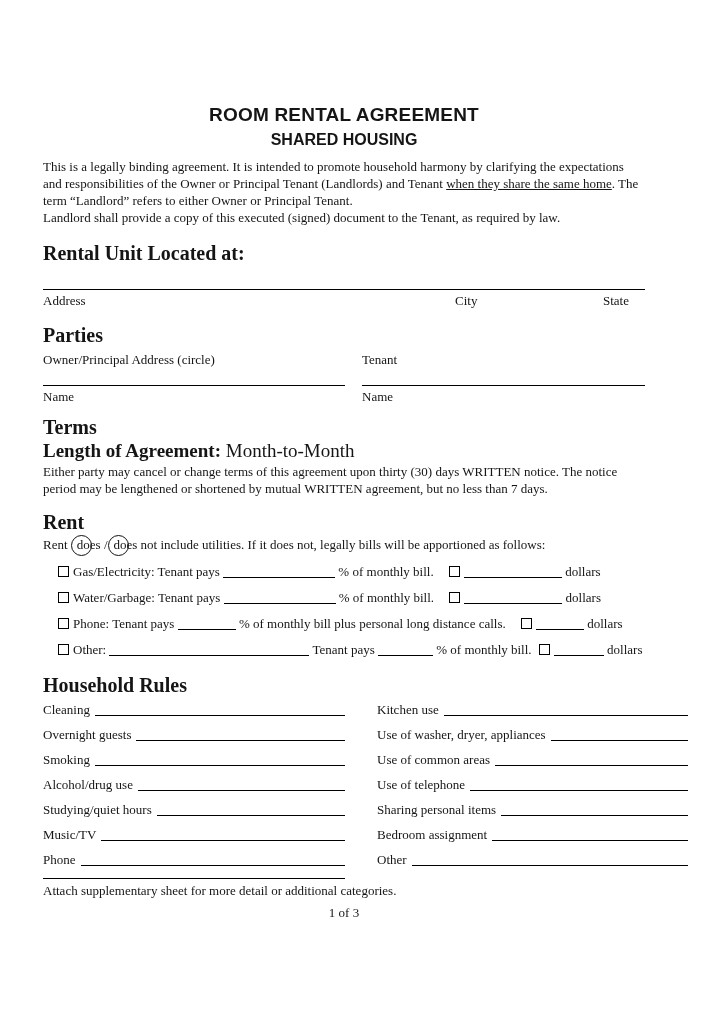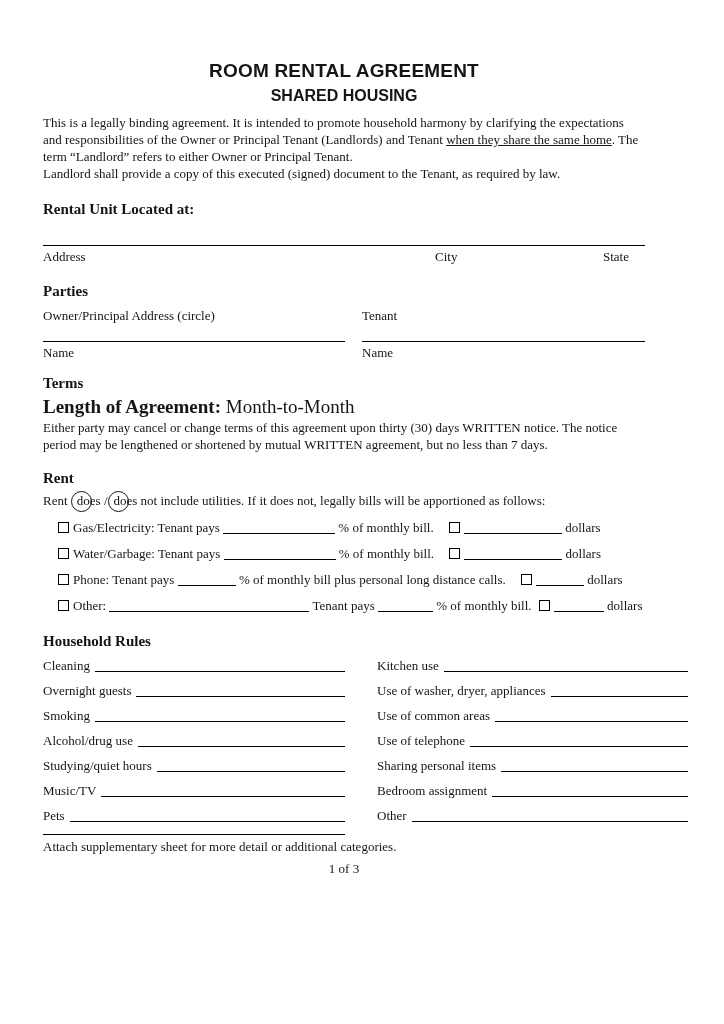--- a/index.html
+++ b/index.html
@@ -1,47 +1,47 @@
 <!DOCTYPE html>
 <html><head>
 <meta charset="utf-8">
 <style>
   * { box-sizing: border-box; margin: 0; padding: 0; }
   html, body { background: #ffffff; }
   .page {
     width: 688px; height: 1024px; background: #fff; color: #151515;
     font-family: "Liberation Serif", serif; font-size: 13px; line-height: 17px;
-    padding: 60px 43px 0 43px; position: relative; overflow: hidden;
+    padding: 104px 43px 0 43px; position: relative; overflow: hidden;
   }
   h1 {
     font-family: "Liberation Sans", sans-serif; font-size: 19px; line-height: 22px;
     font-weight: 700; text-align: center; letter-spacing: .2px;
   }
   h2 {
     font-family: "Liberation Sans", sans-serif; font-size: 16px; line-height: 19px;
     font-weight: 700; text-align: center; margin: 4px 0 9px 0;
   }
-  h3 { font-size: 15px; line-height: 20px; font-weight: 700; }
+  h3 { font-size: 20px; line-height: 20px; font-weight: 700; }
   .u { text-decoration: underline; }
   p.body { margin: 0; }
   
   .blank { display: inline-block; border-bottom: 1.5px solid #000; height: 12px; vertical-align: -2px; }
   .w100 { width: 100px; } .w72 { width: 72px; } .w170 { width: 170px; }
   .w112 { width: 112px; } .w98 { width: 98px; } .w58 { width: 58px; }
   .w48 { width: 48px; } .w200 { width: 200px; } .w55 { width: 55px; } .w50 { width: 50px; }
   
   .hr { border-bottom: 1.6px solid #000; height: 0; }
   
   .cols { display: flex; }
   .col-l { width: 302px; margin-right: 17px; flex: none; }
   .col-r { flex: 1; }
   
   .addr-labels { position: relative; height: 17px; margin-top: 2px; }
   .addr-labels span { position: absolute; top: 0; }
-  .lbl-city { left: 392px; } .lbl-state { left: 560px; }
+  .lbl-city { left: 412px; } .lbl-state { left: 560px; }
   
   .cb { display: inline-block; width: 11px; height: 11px; border: 1.3px solid #000; vertical-align: -1px; margin-right: 4px; background: #fff; }
   .cb2 { margin-left: 12px; }
   .util-row { margin: 0 0 9px 0; padding-left: 15px; }
   
   .opt-circle { display: inline-block; width: 21px; height: 21px; border: 1.5px solid #111; border-radius: 50%; vertical-align: middle; margin: -6px -15px -5px 0; }
   
   .rules { display: grid; grid-template-columns: 302px 319px; column-gap: 32px; margin-top: 6px; }
   .rule { display: flex; align-items: baseline; height: 25px; }
   .fblank { flex: 1 1 auto; min-width: 18px; border-bottom: 1.5px solid #000; height: 0; position: relative; top: 2px; margin-left: 5px; }
@@ -172,21 +172,21 @@
     <div class="rule">
         <span>Music/TV</span>
         <span class="fblank"></span>
       </div>
     <div class="rule">
         <span>Bedroom assignment</span>
         <span class="fblank"></span>
       </div>
 
     <div class="rule">
-        <span>Pets</span>
+        <span>Phone</span>
         <span class="fblank"></span>
       </div>
     <div class="rule">
         <span>Other</span>
         <span class="fblank"></span>
       </div>
   </div>
 
   <div class="extra-line"></div>
   <p class="body">Attach supplementary sheet for more detail or additional categories.</p>

